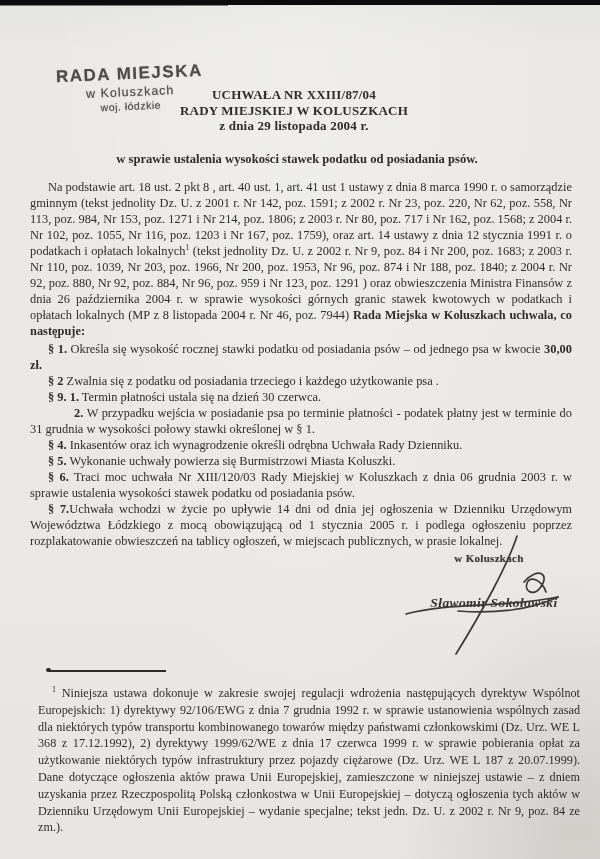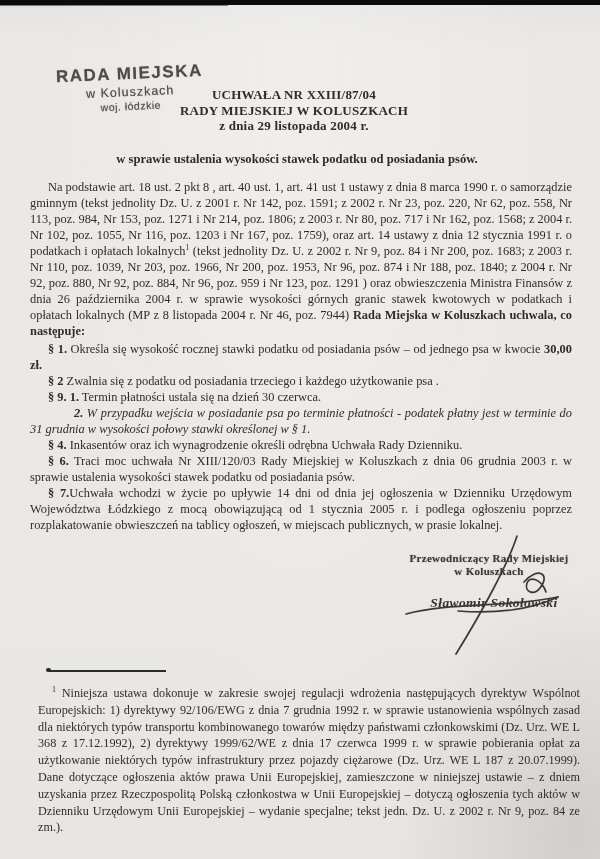--- a/index.html
+++ b/index.html
@@ -44,21 +44,21 @@
   }
 
   .content{
     position:absolute;left:30px;top:179px;width:542px;
     font-size:12.4px;line-height:16px;
     text-align:justify;
   }
   .content p{margin:0;}
   p.preamble{text-indent:18px;margin-bottom:2px;}
   p.sec{text-indent:18px;}
-  p.sec.deep{text-indent:44px;font-style:italic;}
+  p.sec.deep{text-indent:44px;}
   .b{font-weight:bold;}
   sup{font-size:8px;line-height:0;}
 
   
   .signature{
     position:absolute;left:396px;top:552px;width:186px;height:115px;
     text-align:center;
   }
   .sig-role{
     font-size:11px;font-weight:bold;color:#3c3b39;
@@ -108,29 +108,29 @@
     <p class="sec"><span class="b">§ 1.</span><span> Określa się wysokość rocznej stawki podatku od posiadania psów – od jednego psa w kwocie </span><span class="b">30,00 zł.</span></p>
 
     <p class="sec"><span class="b">§ 2</span><span> Zwalnia się z podatku od posiadania trzeciego i każdego użytkowanie psa .</span></p>
 
     <p class="sec"><span class="b">§ 9. 1.</span><span> Termin płatności ustala się na dzień 30 czerwca.</span></p>
 
     <p class="sec deep"><span class="b">2.</span><span> W przypadku wejścia w posiadanie psa po terminie płatności - podatek płatny jest w terminie do 31 grudnia w wysokości połowy stawki określonej w § 1.</span></p>
 
     <p class="sec"><span class="b">§ 4.</span><span> Inkasentów oraz ich wynagrodzenie określi odrębna Uchwała Rady Dzienniku.</span></p>
 
+    <p class="sec"><span class="b">§ 5.</span><span> Wykonanie uchwały powierza się Burmistrzowi Miasta Koluszki.</span></p>
 
     <p class="sec"><span class="b">§ 6.</span><span> Traci moc uchwała Nr XIII/120/03 Rady Miejskiej  w Koluszkach z dnia 06 grudnia 2003 r. w sprawie ustalenia wysokości stawek podatku od posiadania psów.</span></p>
 
     <p class="sec"><span class="b">§ 7.</span><span>Uchwała wchodzi w życie po upływie 14 dni od dnia jej ogłoszenia w Dzienniku Urzędowym Województwa Łódzkiego z mocą obowiązującą od 1 stycznia 2005 r. i podlega ogłoszeniu poprzez rozplakatowanie obwieszczeń na tablicy ogłoszeń, w miejscach publicznych, w prasie lokalnej.</span></p>
   </div>
 
   <div class="signature">
     <div class="sig-role">
-      <div>Przewodniczący Rady Miejskiej</div>
       <div>w Koluszkach</div>
     </div>
     <div class="sig-name">Sławomir Sokołowski</div>
     <svg class="sig-strokes" viewBox="0 0 186 130" xmlns="http://www.w3.org/2000/svg">
       <g fill="none" stroke="#3a3937" stroke-width="1.7" stroke-linecap="round">
         <path d="M10,84 C55,72 110,78 162,67"></path>
         <path d="M162,67 C135,80 98,84 62,81"></path>
         <path d="M128,52 C142,36 155,44 144,58 C138,66 128,62 131,53 C134,45 146,50 150,62"></path>
         <path d="M121,6 C112,34 86,82 60,124"></path>
       </g>

